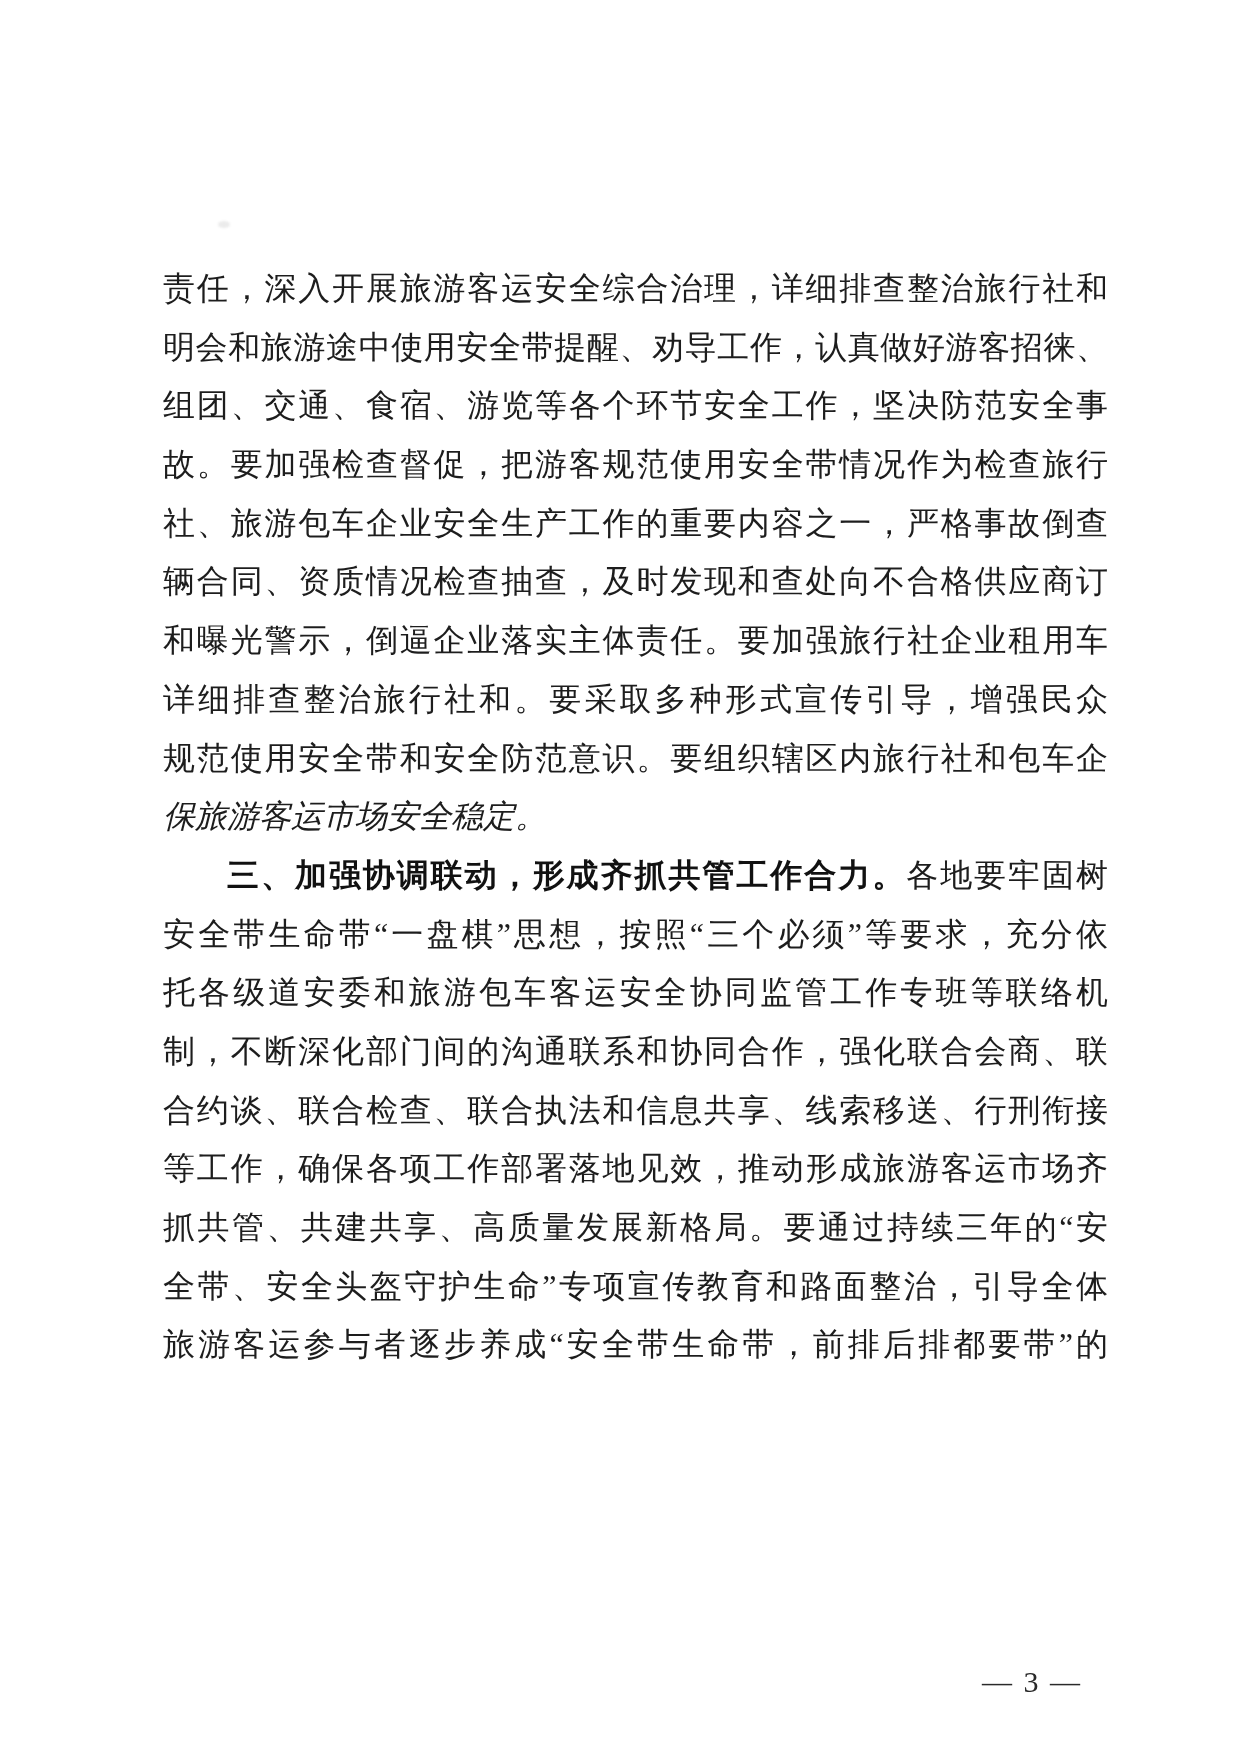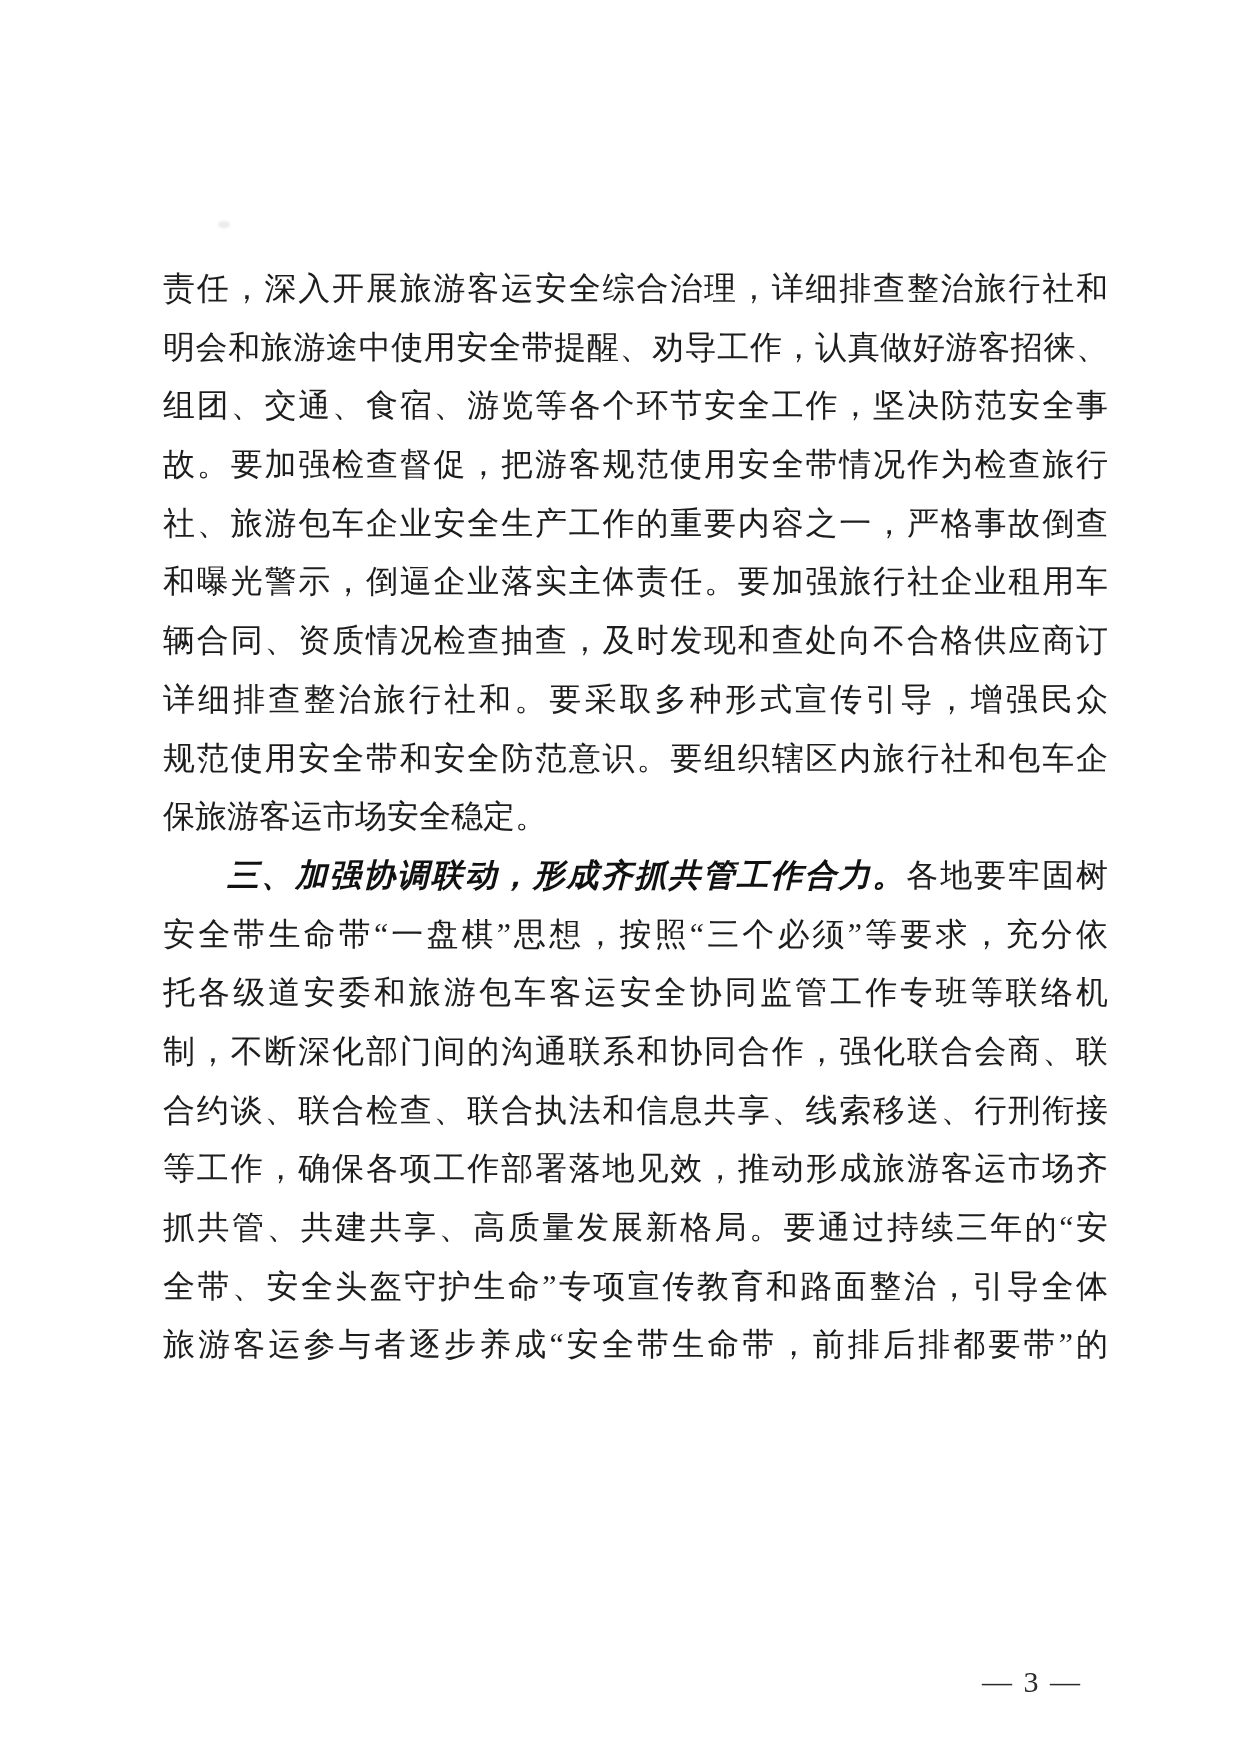--- a/index.html
+++ b/index.html
@@ -27,29 +27,29 @@
     line-height: 58.7px;
     font-size: 32px;
     color: #1d1d1d;
     text-align: justify;
     text-align-last: justify;
     text-justify: inter-character;
   }
   .line.nojust {
     text-align: center;
     text-align-last: left;
+    font-style: italic;
   }
   .line.ind {
     text-indent: 2em;
   }
   .hd {
     font-family: "Liberation Sans", "DejaVu Sans", sans-serif;
     font-weight: 700;
     color: #111111;
-    font-style: italic;
   }
   .page-num {
     position: absolute;
     top: 1636px;
     left: 962px;
     width: 140px;
     font-size: 30px;
     color: #2a2a2a;
     letter-spacing: 2px;
     text-align: center;
@@ -70,22 +70,22 @@
 <body>
 
 <div class="doc-page">
   <div class="smudge"></div>
   <div class="text-block" id="body-lines">
       <div class="line">责任，深入开展旅游客运安全综合治理，详细排查整治旅行社和</div>
       <div class="line">明会和旅游途中使用安全带提醒、劝导工作，认真做好游客招徕、</div>
       <div class="line">组团、交通、食宿、游览等各个环节安全工作，坚决防范安全事</div>
       <div class="line">故。要加强检查督促，把游客规范使用安全带情况作为检查旅行</div>
       <div class="line">社、旅游包车企业安全生产工作的重要内容之一，严格事故倒查</div>
+      <div class="line">辆合同、资质情况检查抽查，及时发现和查处向不合格供应商订</div>
       <div class="line">和曝光警示，倒逼企业落实主体责任。要加强旅行社企业租用车</div>
-      <div class="line">辆合同、资质情况检查抽查，及时发现和查处向不合格供应商订</div>
       <div class="line">详细排查整治旅行社和。要采取多种形式宣传引导，增强民众</div>
       <div class="line">规范使用安全带和安全防范意识。要组织辖区内旅行社和包车企</div>
       <div class="line nojust">保旅游客运市场安全稳定。</div>
       <div class="line ind"><span class="hd">三、加强协调联动，形成齐抓共管工作合力。</span>各地要牢固树</div>
       <div class="line">安全带生命带“一盘棋”思想，按照“三个必须”等要求，充分依</div>
       <div class="line">托各级道安委和旅游包车客运安全协同监管工作专班等联络机</div>
       <div class="line">制，不断深化部门间的沟通联系和协同合作，强化联合会商、联</div>
       <div class="line">合约谈、联合检查、联合执法和信息共享、线索移送、行刑衔接</div>
       <div class="line">等工作，确保各项工作部署落地见效，推动形成旅游客运市场齐</div>
       <div class="line">抓共管、共建共享、高质量发展新格局。要通过持续三年的“安</div>

